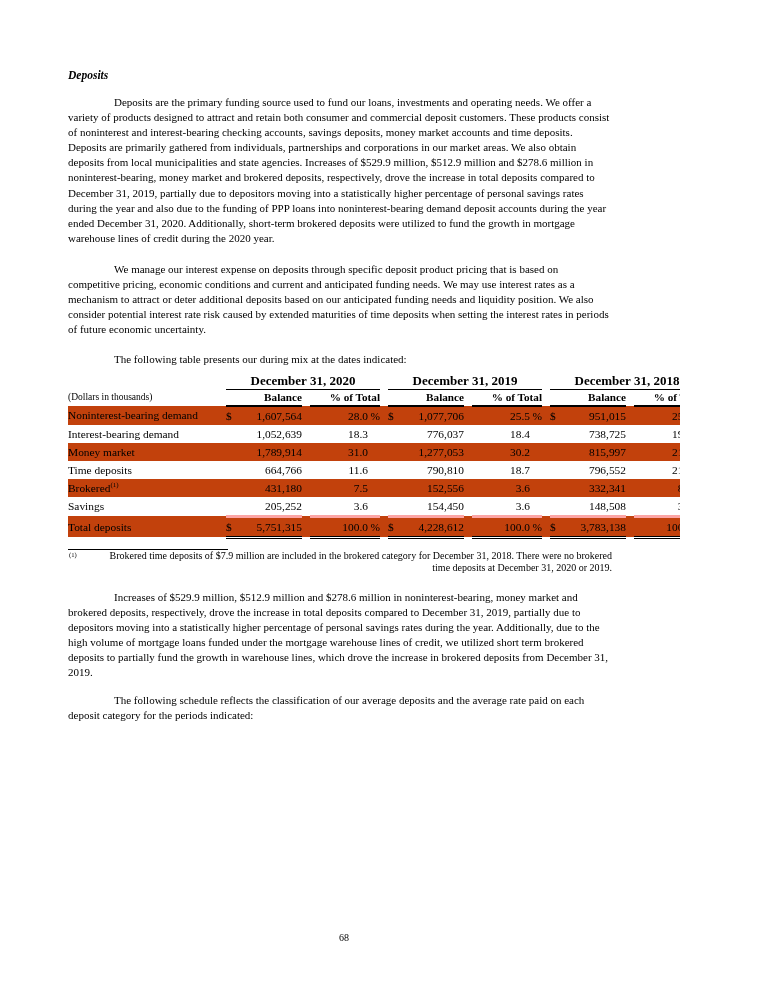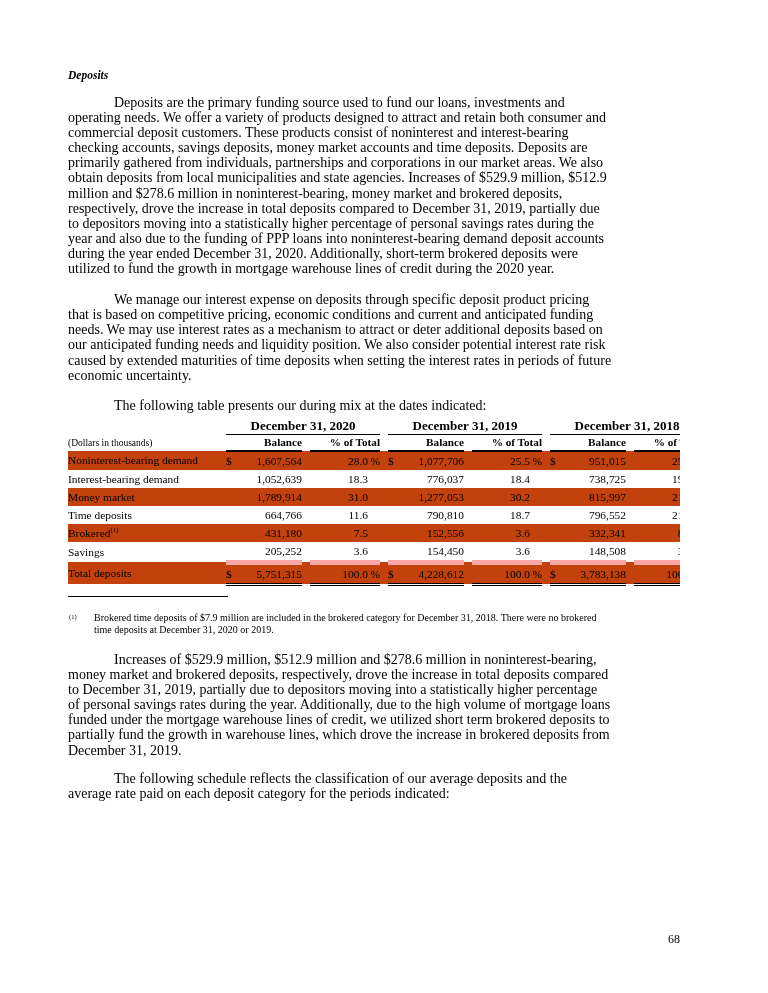--- a/index.html
+++ b/index.html
@@ -15,21 +15,21 @@
     color: #000000;
   }
   .heading {
     font-size: 11.5px;
     font-weight: bold;
     font-style: italic;
     line-height: 14px;
     margin: 0;
   }
   p.body {
-    font-size: 14px;
+    font-size: 11px;
     line-height: 15.1px;
     margin: 13px 0 0 0;
     text-indent: 46px;
   }
   p.body.sp16 { margin-top: 16px; }
   p.body.sp15 { margin-top: 15px; }
   
   table.deposit {
     border-collapse: collapse;
     table-layout: fixed;
@@ -55,49 +55,50 @@
   }
   td.dith { font-size: 9.5px; vertical-align: bottom; padding-bottom: 2px; }
   tr.data td { height: 18px; }
   tr.hl { background: #c2410c; }
   td.lblc { padding-left: 2px; }
   td.lblc sup { font-size: 7px; vertical-align: super; line-height: 0; }
   td.dol { text-align: left; padding-left: 3px; }
   td.num { text-align: right; padding-right: 10px; margin-top: 8px; }
   td.pct { text-align: right; padding-right: 4px; }
   td.pct .pu { display: inline-block; width: 12px; text-align: right; }
-  tr.rule td.dol, tr.rule td.num, tr.rule td.pct { border-bottom: 5px solid #fca5a5; font-family: Liberation Serif, serif; }
+  tr.rule td.dol, tr.rule td.num, tr.rule td.pct { border-bottom: 3px solid #fca5a5; font-family: Liberation Serif, serif; }
   tr.dbl td.dol, tr.dbl td.num, tr.dbl td.pct { border-bottom: 3px double #000; }
   
   .fn-rule {
     width: 160px;
     border-top: 1px solid #000;
     margin-top: 10px;
     height: 0;
   }
   p.fn {
     position: relative;
-    margin: 15px 0 0 0;
+    margin: 0 0 0 0;
     padding-left: 26px;
     font-size: 10px;
     line-height: 12.6px;
+    text-align: right;
   }
   p.fn .fn-marker {
     position: absolute;
     left: 1px;
     top: -1px;
     font-size: 6.6px;
   }
   .pageno {
     position: absolute;
     left: 8px;
     right: 0;
     top: 932px;
-    text-align: right;
-    font-size: 12px;
+    text-align: center;
+    font-size: 10px;
   }
 </style>
 </head>
 <body>
 
 <div class="page">
 
   <h3 class="heading">Deposits</h3>
 
   <p class="body">Deposits are the primary funding source used to fund our loans, investments and operating needs. We offer a variety of products designed to attract and retain both consumer and commercial deposit customers. These products consist of noninterest and interest-bearing checking accounts, savings deposits, money market accounts and time deposits. Deposits are primarily gathered from individuals, partnerships and corporations in our market areas. We also obtain deposits from local municipalities and state agencies. Increases of $529.9 million, $512.9 million and $278.6 million in noninterest-bearing, money market and brokered deposits, respectively, drove the increase in total deposits compared to December 31, 2019, partially due to depositors moving into a statistically higher percentage of personal savings rates during the year and also due to the funding of PPP loans into noninterest-bearing demand deposit accounts during the year ended December 31, 2020. Additionally, short-term brokered deposits were utilized to fund the growth in mortgage warehouse lines of credit during the 2020 year.</p>

